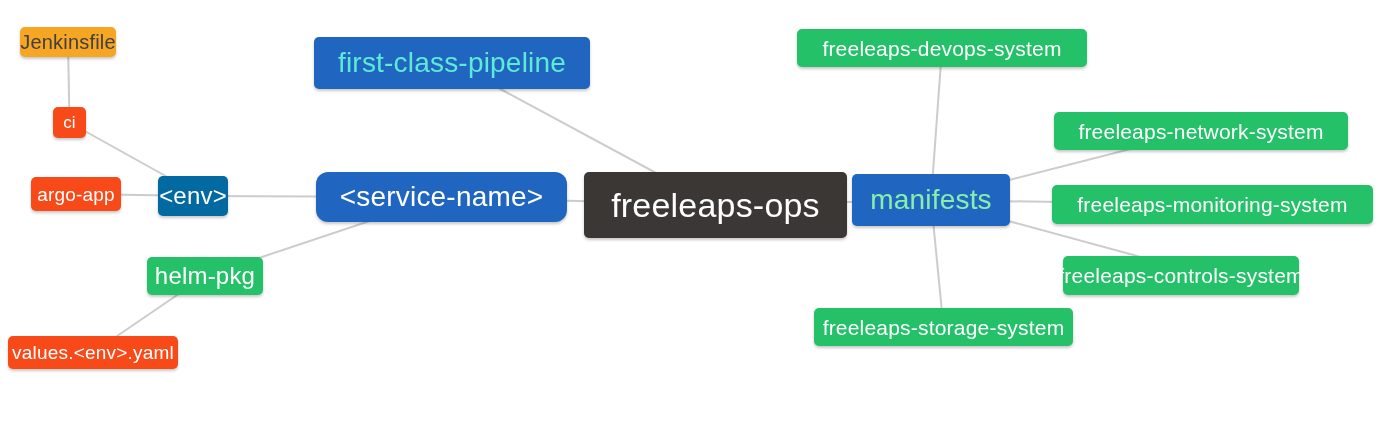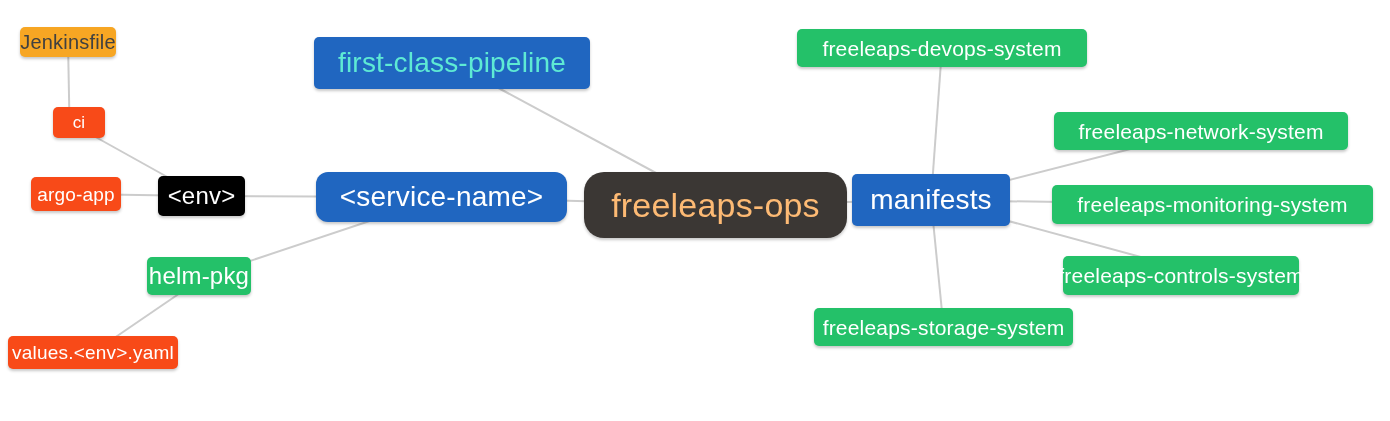--- a/index.html
+++ b/index.html
@@ -53,27 +53,27 @@
       <line x1="441.5" y1="197" x2="715.5" y2="205" stroke="#cccccc" stroke-width="2"></line>
       <line x1="715.5" y1="205" x2="931" y2="200" stroke="#cccccc" stroke-width="2"></line>
       <line x1="931" y1="200" x2="942" y2="48" stroke="#cccccc" stroke-width="2"></line>
       <line x1="931" y1="200" x2="1201" y2="131" stroke="#cccccc" stroke-width="2"></line>
       <line x1="931" y1="200" x2="1212.5" y2="204.5" stroke="#cccccc" stroke-width="2"></line>
       <line x1="931" y1="200" x2="1209" y2="275.5" stroke="#cccccc" stroke-width="2"></line>
       <line x1="931" y1="200" x2="943.5" y2="327" stroke="#cccccc" stroke-width="2"></line>
     </svg>
 
 <div class="node" style="left: 20px; top: 27px; width: 96px; height: 30px; background: rgb(247, 166, 35); font-size: 20px; color: #404040;">Jenkinsfile</div>
-    <div class="node" style="left: 53px; top: 107px; width: 52px; height: 31px; background: rgb(248, 74, 24); font-size: 17px; color: rgb(255, 255, 255);">ci</div>
+    <div class="node" style="left: 53px; top: 107px; width: 33px; height: 31px; background: rgb(248, 74, 24); font-size: 17px; color: rgb(255, 255, 255);">ci</div>
     <div class="node" style="left: 31px; top: 177px; width: 90px; height: 34px; background: rgb(248, 74, 24); font-size: 19px; color: rgb(255, 255, 255);">argo-app</div>
-    <div class="node" style="left: 158px; top: 176px; width: 87px; height: 40px; background: #000000; font-size: 24px; color: rgb(255, 255, 255);">&lt;env&gt;</div>
-    <div class="node" style="left: 147px; top: 257px; width: 104px; height: 38px; background: rgb(36, 193, 105); font-size: 24px; color: rgb(255, 255, 255);">helm-pkg</div>
+    <div class="node" style="left: 158px; top: 176px; width: 70px; height: 40px; background: #0369a1; font-size: 24px; color: rgb(255, 255, 255);">&lt;env&gt;</div>
+    <div class="node" style="left: 147px; top: 257px; width: 116px; height: 38px; background: rgb(36, 193, 105); font-size: 24px; color: rgb(255, 255, 255);">helm-pkg</div>
     <div class="node" style="left: 8px; top: 336px; width: 170px; height: 33px; background: rgb(248, 74, 24); font-size: 19px; color: rgb(255, 255, 255);">values.&lt;env&gt;.yaml</div>
     <div class="node" style="left: 314px; top: 37px; width: 276px; height: 52px; background: rgb(32, 102, 192); font-size: 28px; color: #5eead4;">first-class-pipeline</div>
     <div class="node" style="left: 316px; top: 172px; width: 251px; height: 50px; background: rgb(32, 102, 192); font-size: 28px; color: rgb(255, 255, 255); border-radius: 12px;">&lt;service-name&gt;</div>
-    <div class="node" style="left: 584px; top: 172px; width: 263px; height: 66px; background: rgb(59, 55, 52); font-size: 34px; color: #fdba74; border-radius: 20px;">freeleaps-ops</div>
-    <div class="node" style="left: 852px; top: 174px; width: 158px; height: 52px; background: rgb(32, 102, 192); font-size: 28px; color: #ffffff;">manifests</div>
+    <div class="node" style="left: 584px; top: 172px; width: 263px; height: 66px; background: rgb(59, 55, 52); font-size: 34px; color: #ffffff;">freeleaps-ops</div>
+    <div class="node" style="left: 852px; top: 174px; width: 158px; height: 52px; background: rgb(32, 102, 192); font-size: 28px; color: #86efac;">manifests</div>
     <div class="node" style="left: 797px; top: 29px; width: 290px; height: 38px; background: rgb(36, 193, 105); font-size: 21px; color: rgb(255, 255, 255);">freeleaps-devops-system</div>
     <div class="node" style="left: 1054px; top: 112px; width: 294px; height: 38px; background: rgb(36, 193, 105); font-size: 21px; color: rgb(255, 255, 255);">freeleaps-network-system</div>
     <div class="node" style="left: 1052px; top: 185px; width: 321px; height: 39px; background: rgb(36, 193, 105); font-size: 21px; color: rgb(255, 255, 255);">freeleaps-monitoring-system</div>
     <div class="node" style="left: 1063px; top: 256px; width: 236px; height: 39px; background: rgb(36, 193, 105); font-size: 21px; color: rgb(255, 255, 255);">freeleaps-controls-system</div>
     <div class="node" style="left: 814px; top: 308px; width: 259px; height: 38px; background: rgb(36, 193, 105); font-size: 21px; color: rgb(255, 255, 255);">freeleaps-storage-system</div>
   </div>
 
 </body></html>

